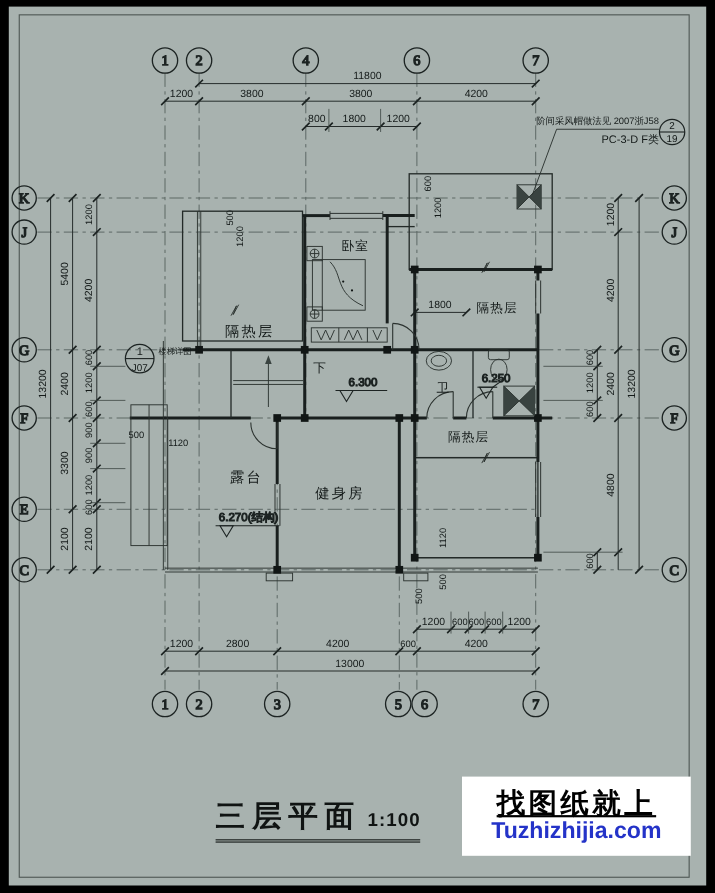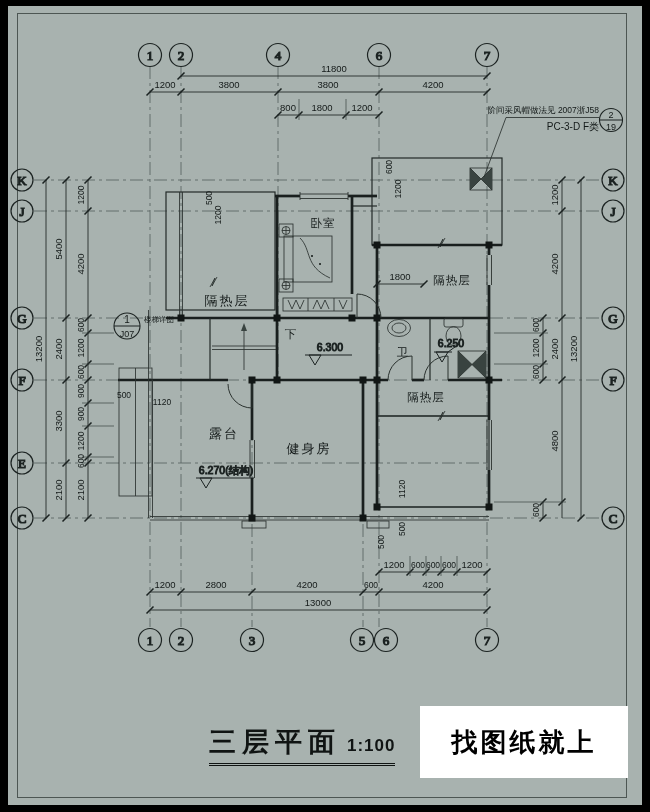--- a/index.html
+++ b/index.html
@@ -21,29 +21,29 @@
   .dkfill{fill:#394340;stroke:none;}
   text.dim{font-size:9.5px;text-anchor:middle;}
   text.dims{font-size:8.5px;text-anchor:middle;}
   text.bub{font-size:13px;text-anchor:middle;font-family:"Liberation Serif",serif;}
   text.bubs{font-size:9px;text-anchor:middle;}
   text.room{font-size:13px;text-anchor:middle;letter-spacing:2px;}
   text.rooms{font-size:11.5px;text-anchor:middle;letter-spacing:1px;}
   text.lvl{font-size:10.5px;text-anchor:middle;}
   text.note{font-size:8.5px;text-anchor:end;}
   text.tiny{font-size:7.5px;}
-  .titleblock{position:absolute;left:209px;top:724px;color:#101413;}
+  .titleblock{position:absolute;left:196px;top:724px;color:#101413;}
   .t-u2{display:inline-block;border-bottom:1.6px solid #101413;padding-bottom:1px;}
   .t-u1{border-bottom:1.6px solid #101413;padding-bottom:3px;white-space:nowrap;}
   .t-main{font-size:27px;font-weight:bold;letter-spacing:6px;}
   .t-scale{font-size:17px;font-weight:bold;margin-left:6px;letter-spacing:1px;}
   .t-sub{font-size:14px;font-weight:bold;margin-top:7px;letter-spacing:1px;}
   .watermark{position:absolute;left:420px;top:706px;width:208px;height:72px;background:#ffffff;
              text-align:center;display:flex;flex-direction:column;justify-content:center;}
-  .wm1{font-size:26px;font-weight:bold;color:#000;letter-spacing:3px;line-height:1.1;}
+  .wm1{font-size:26px;font-weight:bold;color:#000;letter-spacing:3px;line-height:1.1;text-decoration:underline;}
   .wm2{font-size:21px;font-weight:bold;color:#2433c8;letter-spacing:0px;line-height:1.15;}
 </style>
 </head>
 <body>
 
 <div class="sheet">
   <div class="paper"></div>
   <div class="frame"></div>
 
   <svg width="650" height="812" viewBox="0 0 650 812">
@@ -427,14 +427,15 @@
   </svg>
 
   <div class="titleblock">
     <div class="t-u2"><div class="t-u1">
       <span class="t-main">三层平面</span><span class="t-scale">1:100</span>
     </div></div>
   </div>
 
   <div class="watermark">
     <div class="wm1">找图纸就上</div>
+    <div class="wm2">Tuzhizhijia.com</div>
   </div>
 </div>
 
 </body></html>

